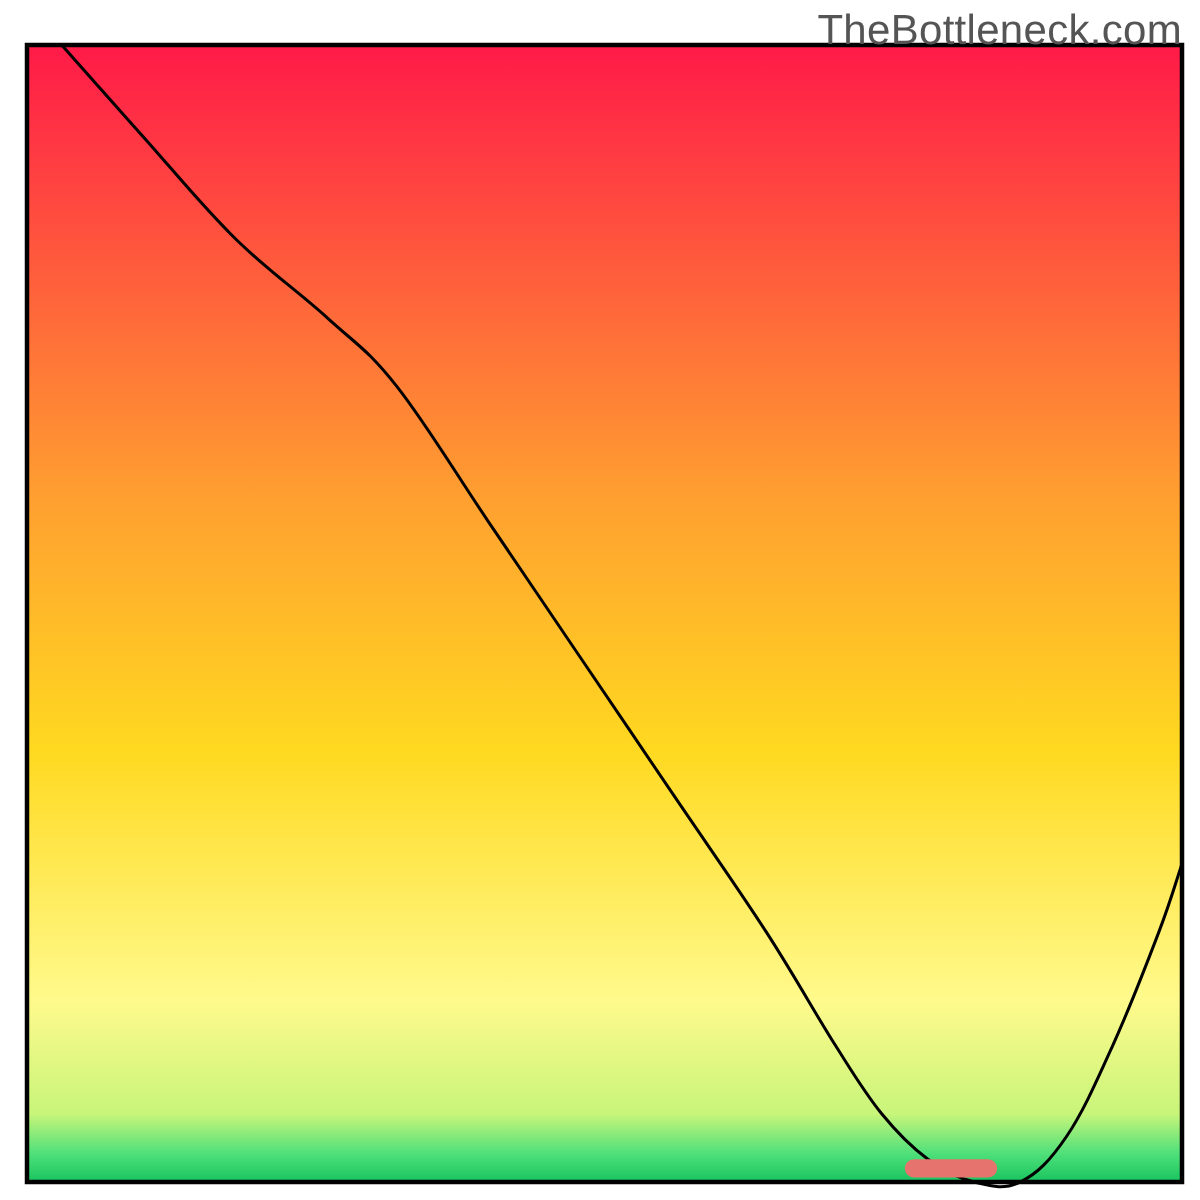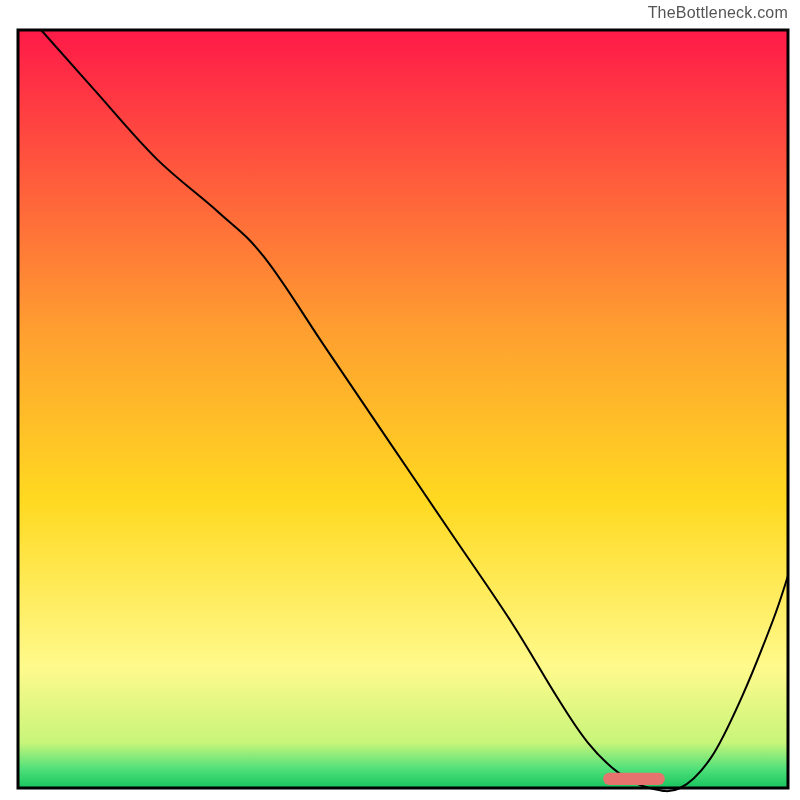--- a/index.html
+++ b/index.html
@@ -15,21 +15,21 @@
     position: absolute;
     left: 0;
     top: 0;
     width: 800px;
     height: 800px;
   }
   #watermark {
     position: absolute;
     top: 4px;
     right: 12px;
-    font-size: 16px;
+    font-size: 28px;
     font-weight: 500;
     color: #555555;
     letter-spacing: 0.2px;
   }
   svg { display: block; }
 </style>
 </head>
 <body>
 
 <div id="chart-container">

